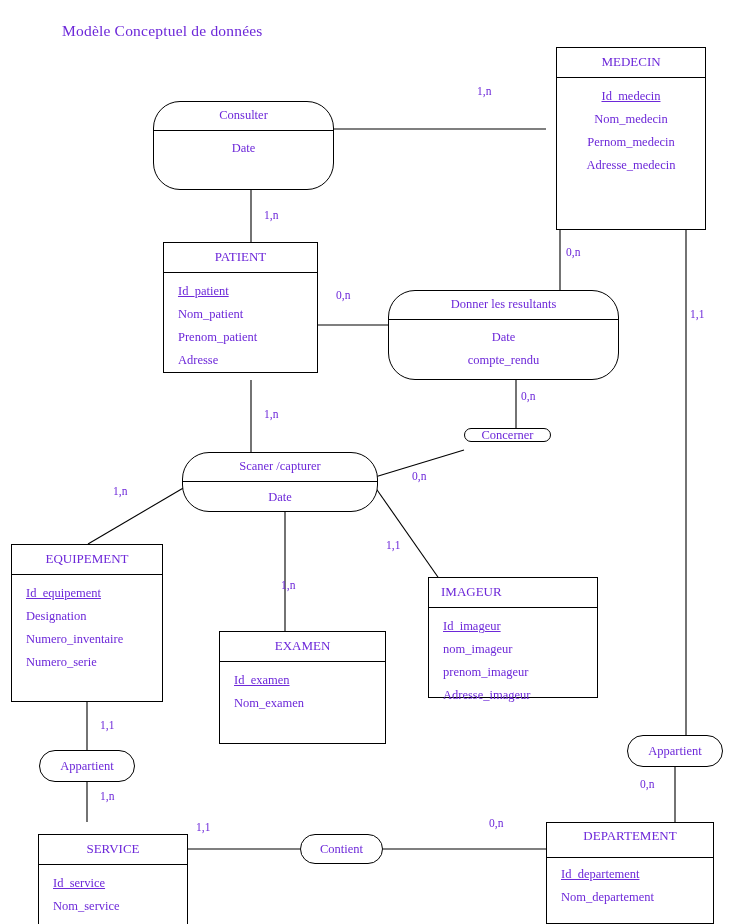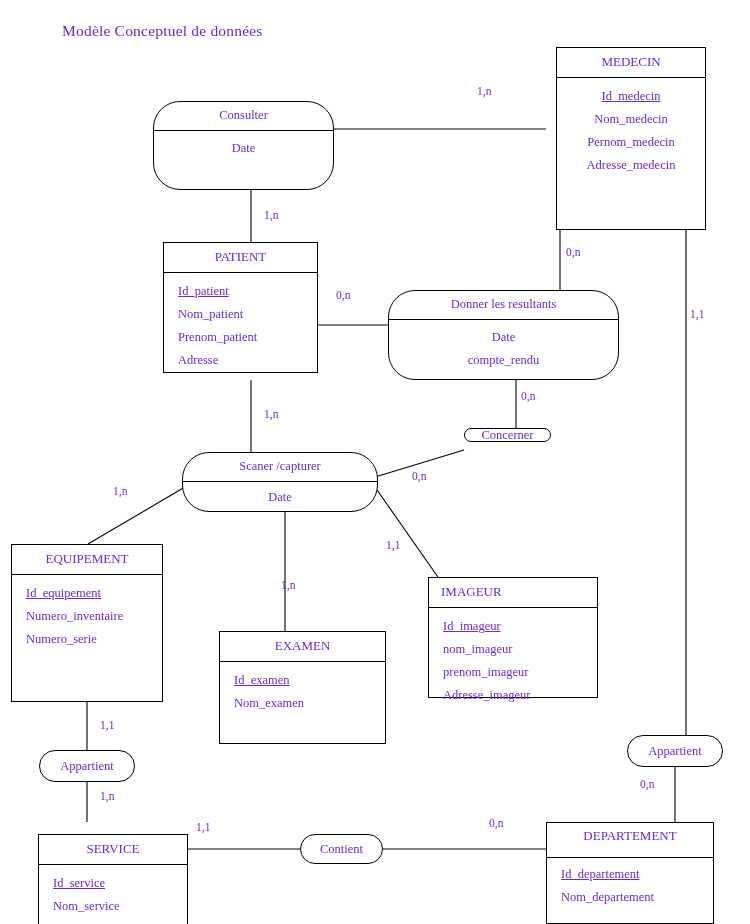--- a/index.html
+++ b/index.html
@@ -219,20 +219,21 @@
     <div class="rel-title">Scaner /capturer</div>
     <div class="rel-attrs" style="padding-top:4px; padding-bottom:4px;">
       <div class="attr">Date</div>
     </div>
   </div>
 
   <div class="entity" style="left:11px; top:544px; width:152px; height:158px;">
     <div class="entity-title">EQUIPEMENT</div>
     <div class="entity-attrs attrs-left">
       <div class="attr key">Id_equipement</div>
+      <div class="attr">Designation</div>
       <div class="attr">Numero_inventaire</div>
       <div class="attr">Numero_serie</div>
     </div>
   </div>
 
   <div class="entity" style="left:219px; top:631px; width:167px; height:113px;">
     <div class="entity-title">EXAMEN</div>
     <div class="entity-attrs attrs-left">
       <div class="attr key">Id_examen</div>
       <div class="attr">Nom_examen</div>

